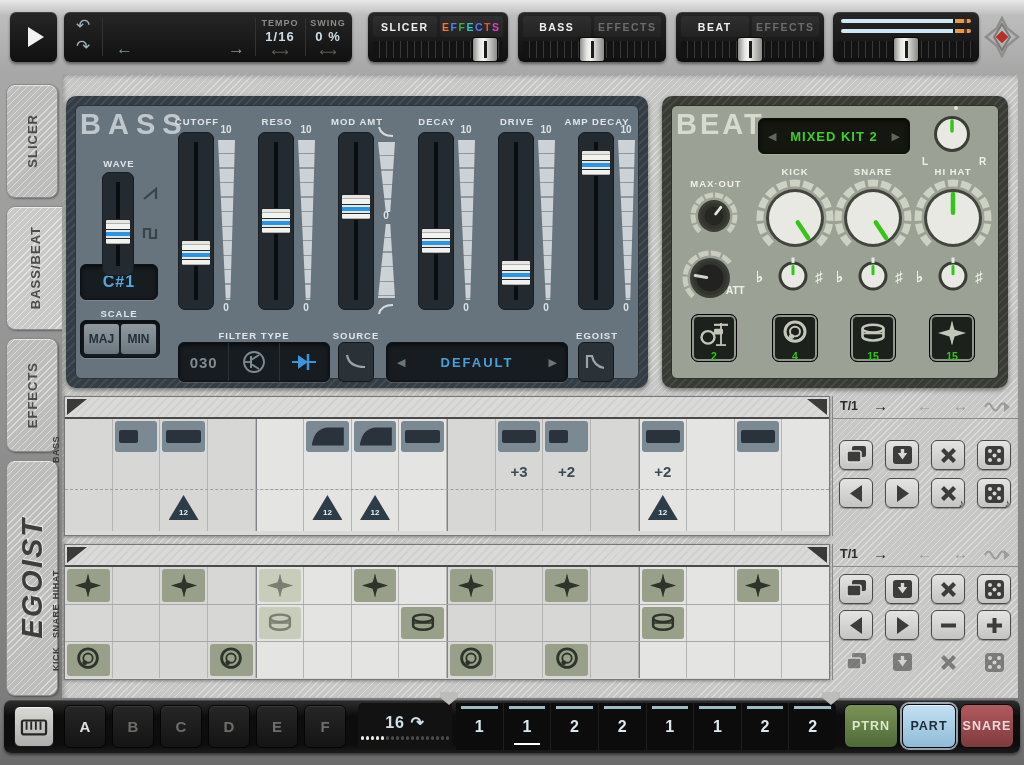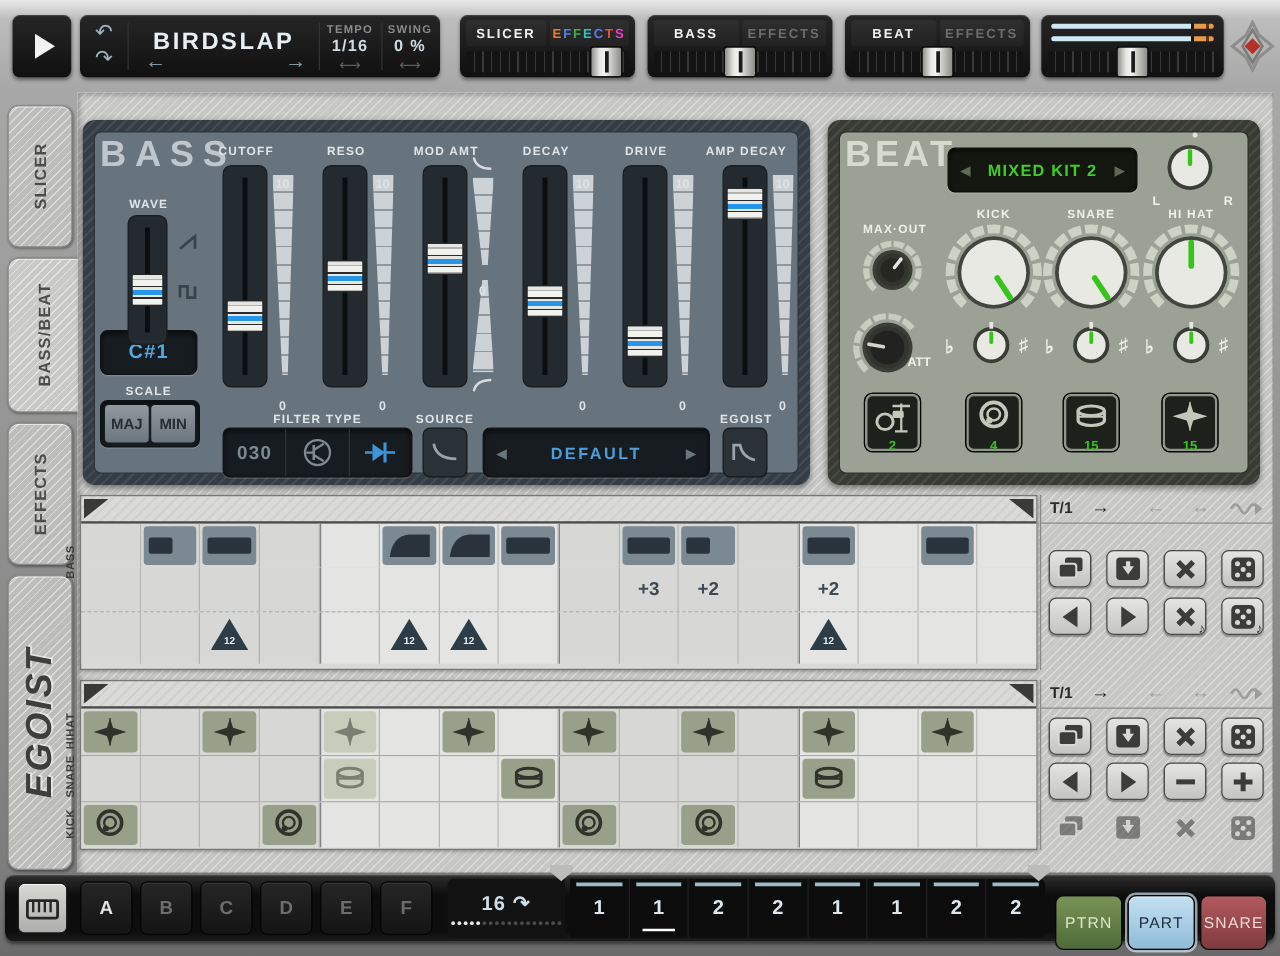--- a/index.html
+++ b/index.html
@@ -75,21 +75,21 @@
   #beat-panel .plab{color:#eef0e8;}
 
   .vtrack{position:absolute;background:#242b30;border:1px solid #171d21;border-radius:7px;cursor:ns-resize;}
   .vtrack:before{content:"";position:absolute;left:50%;top:9px;bottom:9px;width:4px;margin-left:-2px;background:#0b0e10;}
   .vthumb{position:absolute;left:2px;right:2px;height:26px;border:1px solid #26262a;border-radius:2px;
     background:linear-gradient(180deg,#e6e6e2 0 3px,#b2b2ae 3px 4px,#f2f2ef 4px 9px,#2b2b29 9px 10px,#e6e6e2 10px 12px,#2796e8 12px 16px,#e6e6e2 16px 18px,#2b2b29 18px 19px,#f2f2ef 19px 23px,#b2b2ae 23px 24px,#d8d8d4 24px 26px);}
   .wedge{position:absolute;width:17px;
     background:repeating-linear-gradient(180deg,#ccd2d6 0 13px,#8e99a0 13px 14.5px);}
   .wedge.down{clip-path:polygon(0 0,100% 0,72% 100%,46% 100%);}
   .wedge.up{clip-path:polygon(46% 0,72% 0,100% 100%,0 100%);}
-  .scalelab{position:absolute;font-size:10px;font-weight:bold;color:#dde2e6;width:20px;text-align:center;margin-top:18px;}
+  .scalelab{position:absolute;font-size:10px;font-weight:bold;color:#dde2e6;width:20px;text-align:center;}
 
   .darkbox{background:#171c20;border:1px solid #0e1215;border-radius:6px;position:absolute;
     box-shadow:inset 0 2px 4px rgba(0,0,0,.6),0 1px 0 rgba(255,255,255,.15);}
   #note-display{left:14px;top:168px;width:78px;height:36px;display:flex;align-items:center;justify-content:center;
     color:#55a7dd;font-size:16px;font-weight:bold;letter-spacing:1px;}
   #scale-box{left:14px;top:224px;width:80px;height:38px;padding:3px;display:flex;gap:2px;}
   #scale-box .skey{flex:1;border-radius:3px;background:linear-gradient(180deg,#90999f,#6b767e);
     display:flex;align-items:center;justify-content:center;font-size:12px;font-weight:bold;color:#262e34;cursor:pointer;}
   #filter-box{left:112px;top:246px;width:152px;height:40px;display:flex;align-items:center;}
   #filter-box .fseg{flex:1;display:flex;align-items:center;justify-content:center;height:100%;cursor:pointer;}
@@ -171,39 +171,38 @@
   #len-panel .lv{color:#cfe0ea;font-size:16px;font-weight:bold;letter-spacing:1px;}
   #len-dots{display:flex;gap:1.5px;margin-top:4px;}
   #len-dots i{width:3.5px;height:3.5px;border-radius:2px;background:#4a4a48;}
   #len-dots i.on{background:#ececea;}
   #part-cells{position:absolute;left:452px;top:3px;width:380px;height:47px;background:#0c0c0c;border-radius:0 5px 5px 0;display:flex;}
   .pcell{flex:1;position:relative;border-right:1px solid #1f1f1f;display:flex;align-items:center;justify-content:center;cursor:pointer;
     color:#dde8ee;font-size:16px;font-weight:bold;}
   .pcell:last-child{border-right:none;}
   .pcell:before{content:"";position:absolute;left:5px;right:5px;top:3px;height:3px;background:#9dbac8;}
   .pcell.cur:after{content:"";position:absolute;left:50%;margin-left:-13px;bottom:5px;width:26px;height:2.5px;background:#fff;}
-  .mode{position:absolute;top:16px;height:44px;border-radius:7px;border:1px solid #0a0a0a;cursor:pointer;
-    display:flex;align-items:center;justify-content:center;font-size:12.5px;font-weight:normal;letter-spacing:1px;}
+  .mode{position:absolute;top:4px;height:44px;border-radius:7px;border:1px solid #0a0a0a;cursor:pointer;
+    display:flex;align-items:center;justify-content:center;font-size:12.5px;font-weight:bold;letter-spacing:1px;}
 </style>
 </head>
 <body>
 
 <div id="app">
 
   <div class="tpanel" id="play-btn">
     <div class="ptri"></div>
   </div>
 
   <div class="tpanel" id="transport">
     <div class="undo-redo">
       <span style="top:5px">↶</span>
       <span style="top:26px">↷</span>
     </div>
     <div class="tdiv" style="left:38px"></div>
-    <div class="title">BIRDSLAP</div>
     <span class="tarrow" style="left:52px">←</span>
     <span class="tarrow" style="left:164px">→</span>
     <div class="tdiv" style="left:191px"></div>
     <div class="tcol" style="left:192px;width:48px">
       <div class="lab">TEMPO</div>
       <div class="val">1/16</div>
       <div class="dragarrow">⟷</div>
     </div>
     <div class="tdiv" style="left:241px"></div>
     <div class="tcol" style="left:242px;width:44px">

